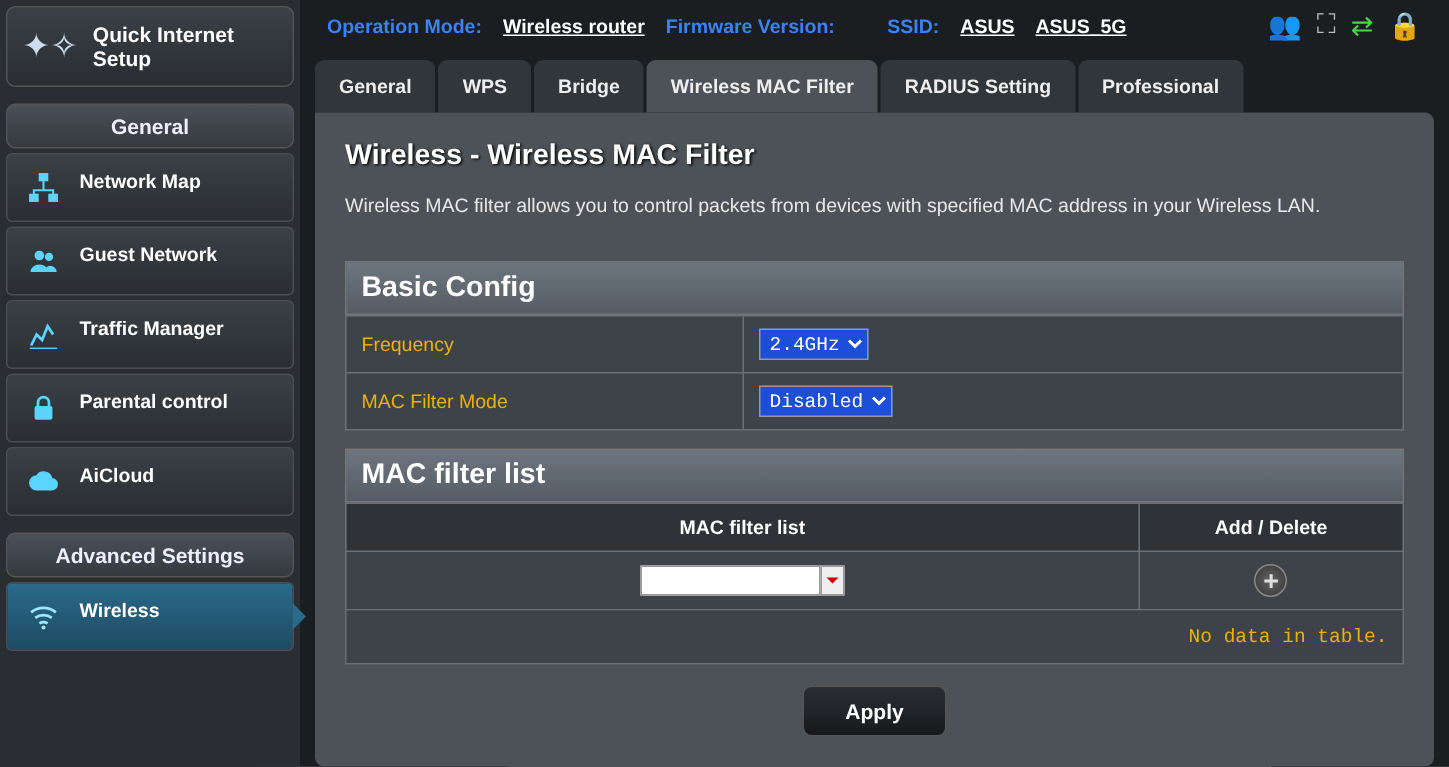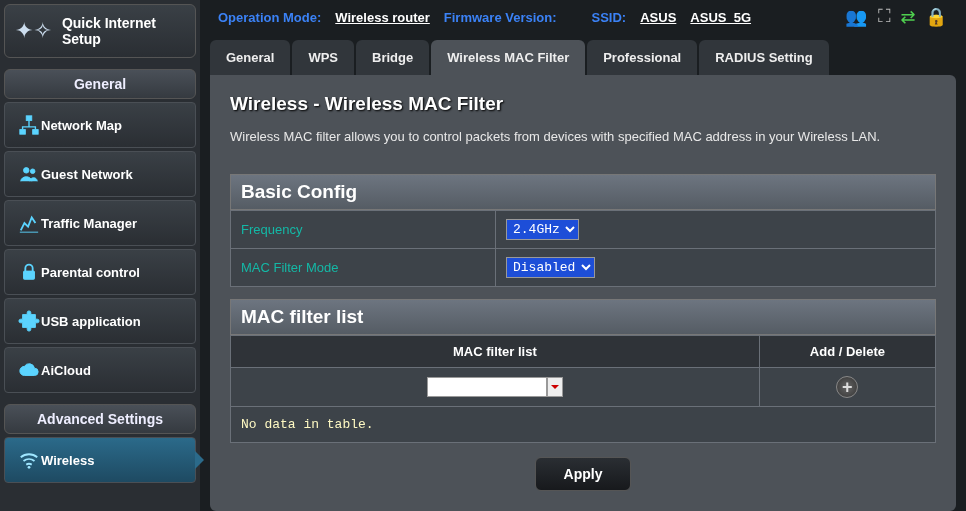--- a/index.html
+++ b/index.html
@@ -3,51 +3,51 @@
 <meta charset="utf-8">
 <style>
 *{margin:0;padding:0;box-sizing:border-box;font-family:Arial,sans-serif}
 body{background:#1a1e21;color:#fff;font-size:13px;width:966px;height:511px;overflow:hidden}
 .container{display:flex;height:100%}
 .sidebar{width:200px;background:#2a2e33;display:flex;flex-direction:column;gap:3px;padding:4px}
 .qis-box{background:linear-gradient(#3a4046,#2a2e33);border:1px solid #555;border-radius:6px;padding:10px;display:flex;align-items:center;gap:10px;margin-bottom:8px;cursor:pointer}
 .qis-box .wand{font-size:22px;color:#cde}
 .qis-box .label{font-weight:bold;font-size:14px}
 .section-header{background:linear-gradient(#4a5058,#353a40);border:1px solid #555;border-radius:6px;text-align:center;padding:6px;font-weight:bold;font-size:14px;color:#eef}
-.nav-item{background:linear-gradient(#3a4046,#2a2e33);border:1px solid #4a4f55;border-radius:4px;padding:10px 12px;display:flex;align-items:center;cursor:pointer;font-weight:bold;font-size:13px}
+.nav-item{background:linear-gradient(#3a4046,#2a2e33);border:1px solid #4a4f55;border-radius:4px;padding:10px 12px;display:flex;align-items:flex-start;gap:12px;cursor:pointer;font-weight:bold;font-size:13px}
 .nav-item.active{background:linear-gradient(#2b6a8a,#1e4a62);position:relative}
 .nav-item.active::after{content:"";position:absolute;right:-9px;top:50%;transform:translateY(-50%);border-left:9px solid #2b6a8a;border-top:9px solid transparent;border-bottom:9px solid transparent}
 .icon{width:24px;height:24px;display:inline-flex;align-items:center;justify-content:center}
 .icon svg{width:22px;height:22px}
 .main{flex:1;display:flex;flex-direction:column;padding:0 10px}
 .topbar{display:flex;align-items:center;font-size:13px;padding:6px 8px;gap:14px}
 .topbar .lbl{color:#3b82f6;font-weight:bold}
 .topbar .val{color:#fff;font-weight:bold;text-decoration:underline}
 .topbar-icons{margin-left:auto;display:flex;gap:10px;font-size:18px}
 .topbar-icons span{cursor:pointer}
 .tabs{display:flex;margin-top:6px}
 .tab{background:#31363b;padding:10px 16px;border-radius:6px 6px 0 0;margin-right:2px;cursor:pointer;font-size:13px;color:#eee;font-weight:bold}
 .tab.active{background:#4d5258}
 .content{background:#4d5258;border-radius:0 6px 6px 6px;padding:18px 20px;flex:1;overflow:auto}
 .content h2{font-size:19px;margin-bottom:14px;text-shadow:1px 1px 2px #000}
 .content .desc{font-size:13px;color:#e8e8e8;margin-bottom:30px}
 .panel-head{background:linear-gradient(#6d7580,#555c64);padding:6px 10px;font-weight:bold;border:1px solid #777;font-size:19px}
 table.form{width:100%;border-collapse:collapse}
 table.form td{background:#3d4349;border:1px solid #6a7078;padding:8px 10px;font-size:13px}
-table.form td.label{width:265px;color:#14b8a6}
+table.form td.label{width:265px;color:#eab308}
 select{background:#1d4ed8;color:#fff;border:1px solid #999;font-family:"Courier New",monospace;font-size:13px;padding:1px 2px}
 .maclist{width:100%;border-collapse:collapse;margin-top:0}
 .maclist th{background:#2f3338;border:1px solid #6a7078;padding:8px;font-size:13px;color:#fff;font-weight:bold}
 .maclist td{background:#3d4349;border:1px solid #6a7078;padding:8px;text-align:center}
 .mac-input{display:inline-flex;align-items:center}
 .mac-input input{width:120px;height:20px;background:#fff;border:1px solid #999;font-family:"Courier New",monospace;padding:0 3px}
 .mac-input .dd{width:16px;height:20px;background:#eee;border:1px solid #999;display:inline-flex;align-items:center;justify-content:center;cursor:pointer}
 .mac-input .dd svg{width:10px;height:10px}
 .add-btn{width:22px;height:22px;border-radius:50%;background:radial-gradient(#666,#333);display:inline-flex;align-items:center;justify-content:center;cursor:pointer;color:#ddd;font-size:18px;font-weight:bold;border:1px solid #888}
-.nodata{text-align:left;color:#fef9c3;font-family:"Courier New",monospace;padding:10px;background:#3d4349;border:1px solid #6a7078;border-top:0;font-size:13px}
+.nodata{text-align:right;color:#eab308;font-family:"Courier New",monospace;padding:10px;background:#3d4349;border:1px solid #6a7078;border-top:0;font-size:13px}
 .apply-row{text-align:center;margin-top:14px}
 .apply-btn{background:linear-gradient(#2a2e33,#17191c);border:1px solid #555;color:#fff;font-weight:bold;padding:8px 28px;border-radius:6px;cursor:pointer;font-size:14px}
 .col-cyan{fill:#5bd4ff;stroke:#5bd4ff}
 </style>
 </head>
 <body>
 
 <div class="container">
   <div class="sidebar">
     <div class="qis-box">
@@ -93,28 +93,20 @@
     <div class="nav-item">
       <span class="icon">
           <svg viewBox="0 0 24 24">
             <rect x="6" y="11" width="12" height="9" rx="1" class="col-cyan"></rect>
             <path d="M8 11V8a4 4 0 018 0v3" stroke="#5bd4ff" stroke-width="2" fill="none"></path>
           </svg>
         </span>
       <span>Parental control</span>
     </div>
 
-    <div class="nav-item">
-      <span class="icon">
-          <svg viewBox="0 0 24 24">
-            <path d="M5 5h5v-2a2 2 0 014 0v2h5v5h2a2 2 0 010 4h-2v5h-5v2a2 2 0 01-4 0v-2H5v-5H3a2 2 0 010-4h2z" class="col-cyan"></path>
-          </svg>
-        </span>
-      <span>USB application</span>
-    </div>
 
     <div class="nav-item">
       <span class="icon">
           <svg viewBox="0 0 24 24">
             <path d="M7 18a5 5 0 010-10 6 6 0 0111 2 4 4 0 010 8H7z" class="col-cyan"></path>
           </svg>
         </span>
       <span>AiCloud</span>
     </div>
 
@@ -145,22 +137,22 @@
         <span style="color:#4fcf4f">⇄</span>
         <span style="color:#bbb">🔒</span>
       </div>
     </div>
 
     <div class="tabs">
       <div class="tab">General</div>
       <div class="tab">WPS</div>
       <div class="tab">Bridge</div>
       <div class="tab active">Wireless MAC Filter</div>
+      <div class="tab">RADIUS Setting</div>
       <div class="tab">Professional</div>
-      <div class="tab">RADIUS Setting</div>
     </div>
 
     <div class="content">
       <h2>Wireless - Wireless MAC Filter</h2>
       <p class="desc">Wireless MAC filter allows you to control packets from devices with specified MAC address in your Wireless LAN.</p>
 
       <div class="panel-head">Basic Config</div>
       <table class="form">
         <tbody>
             <tr>

